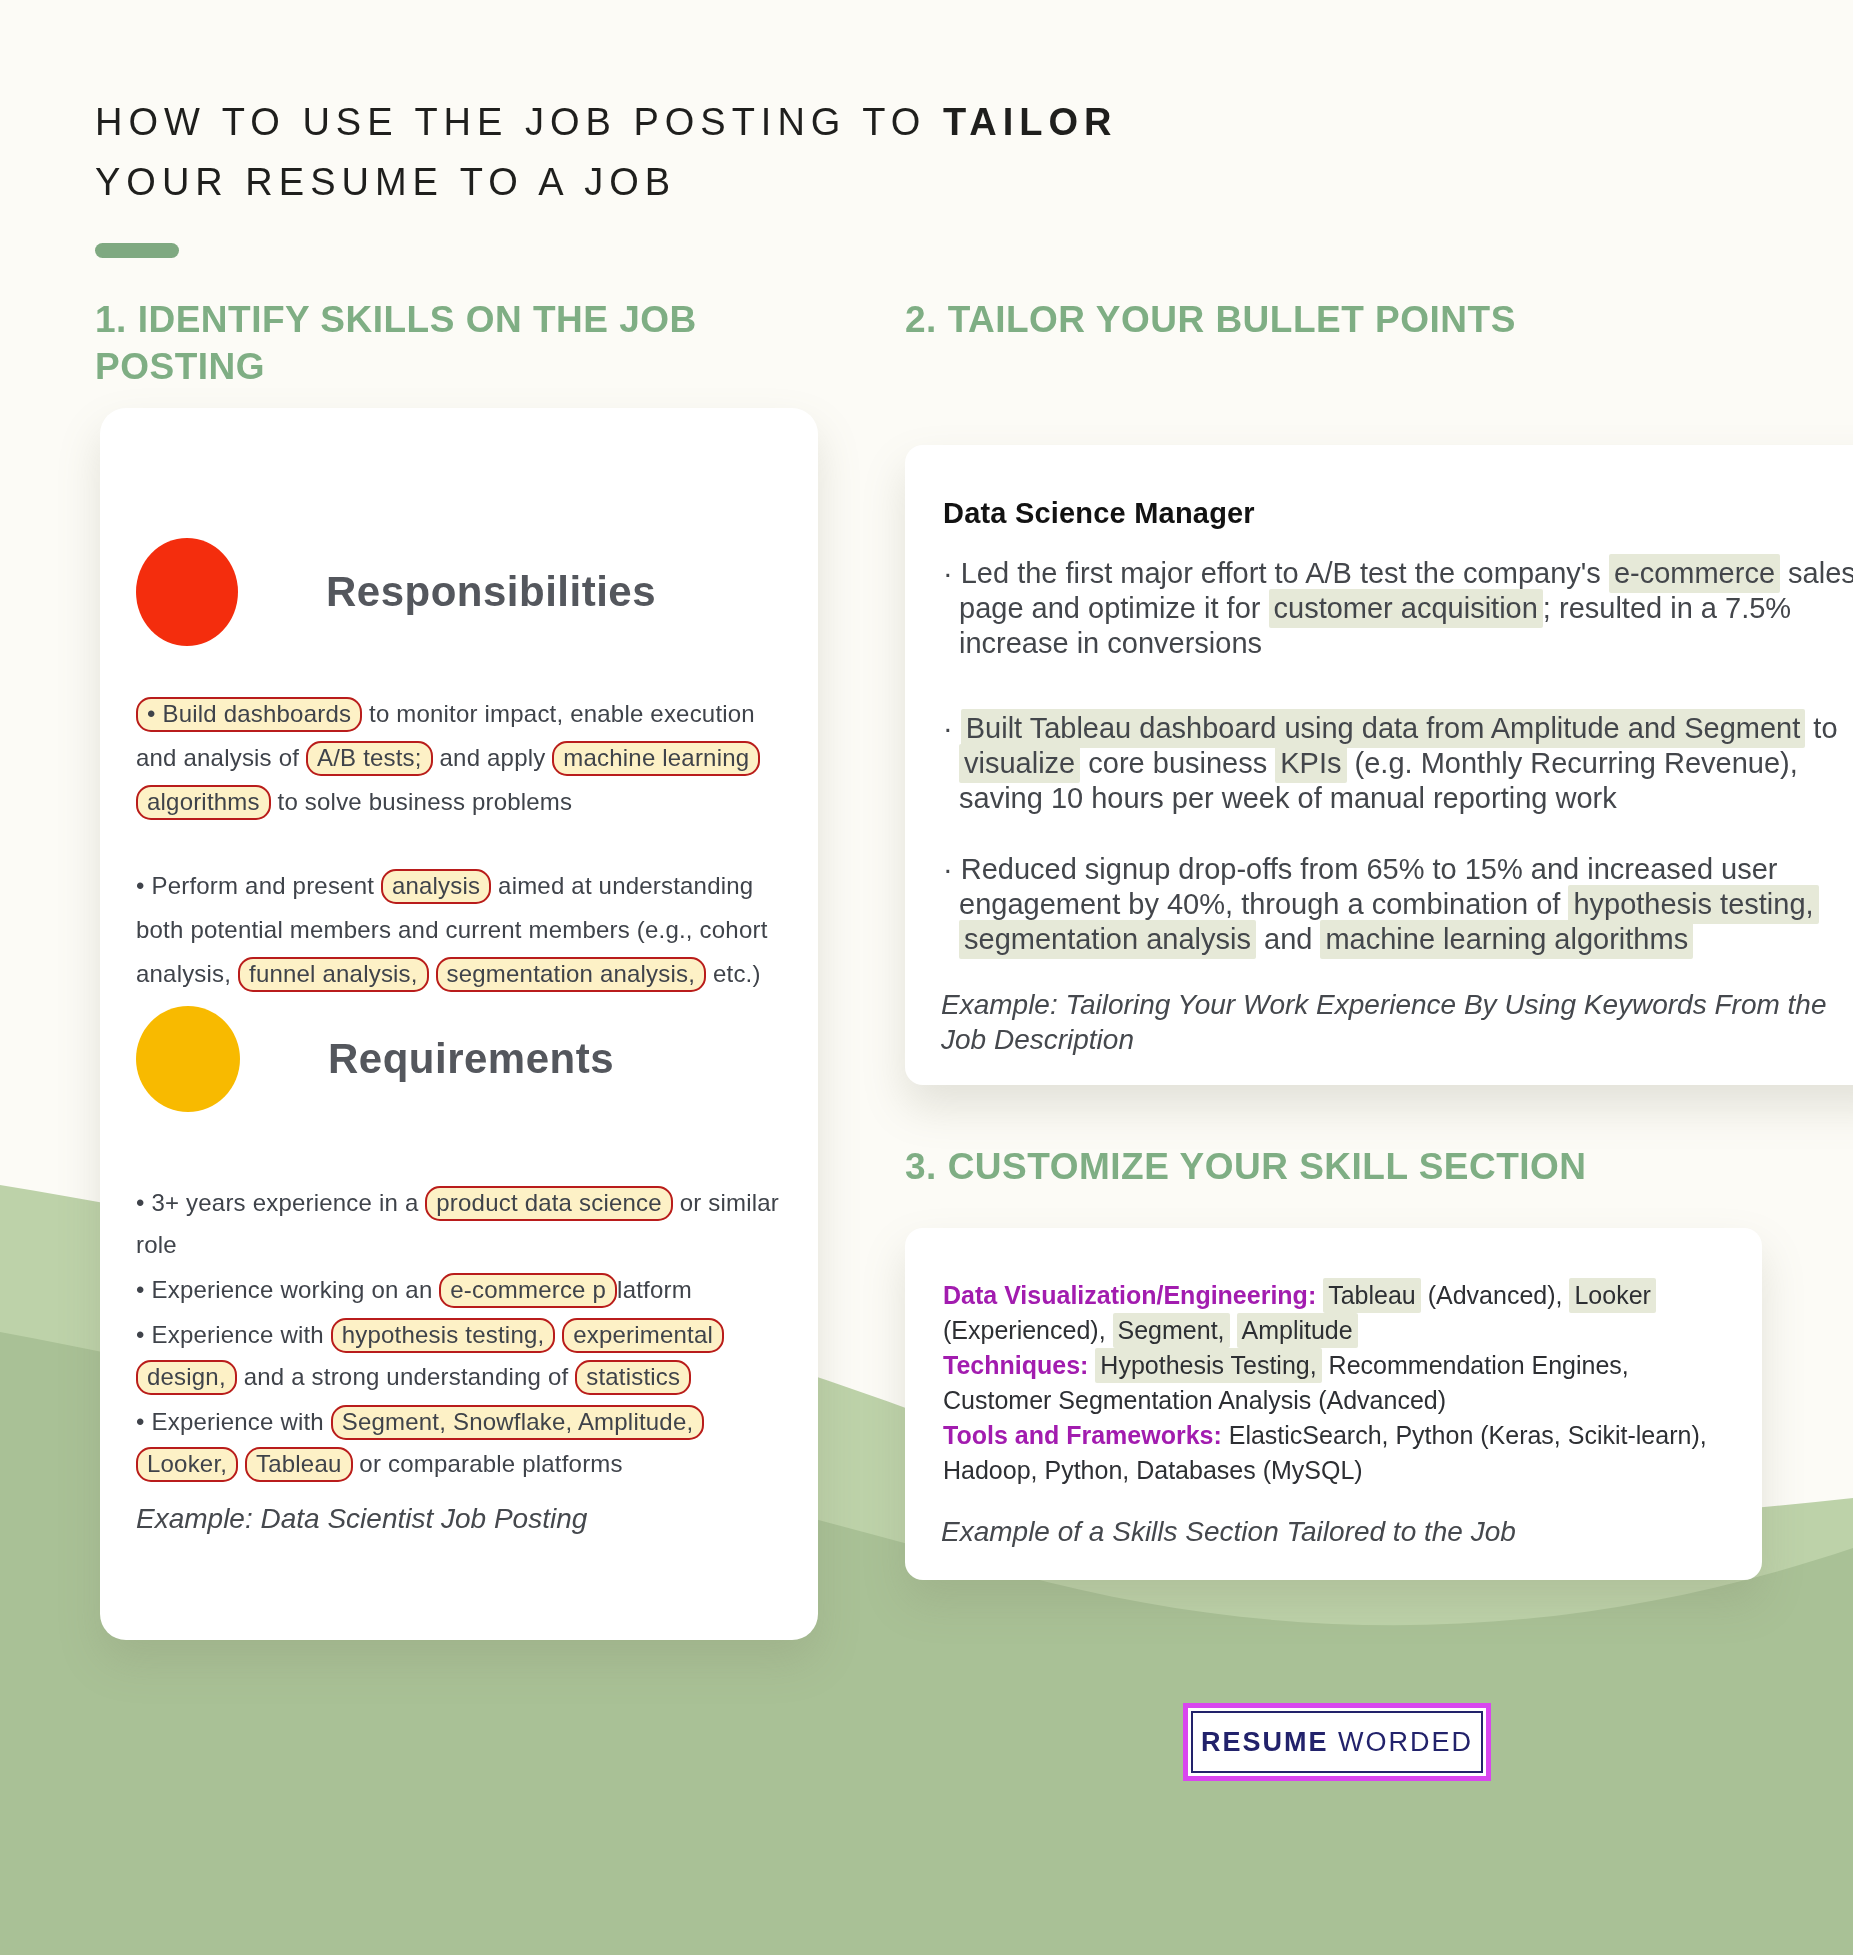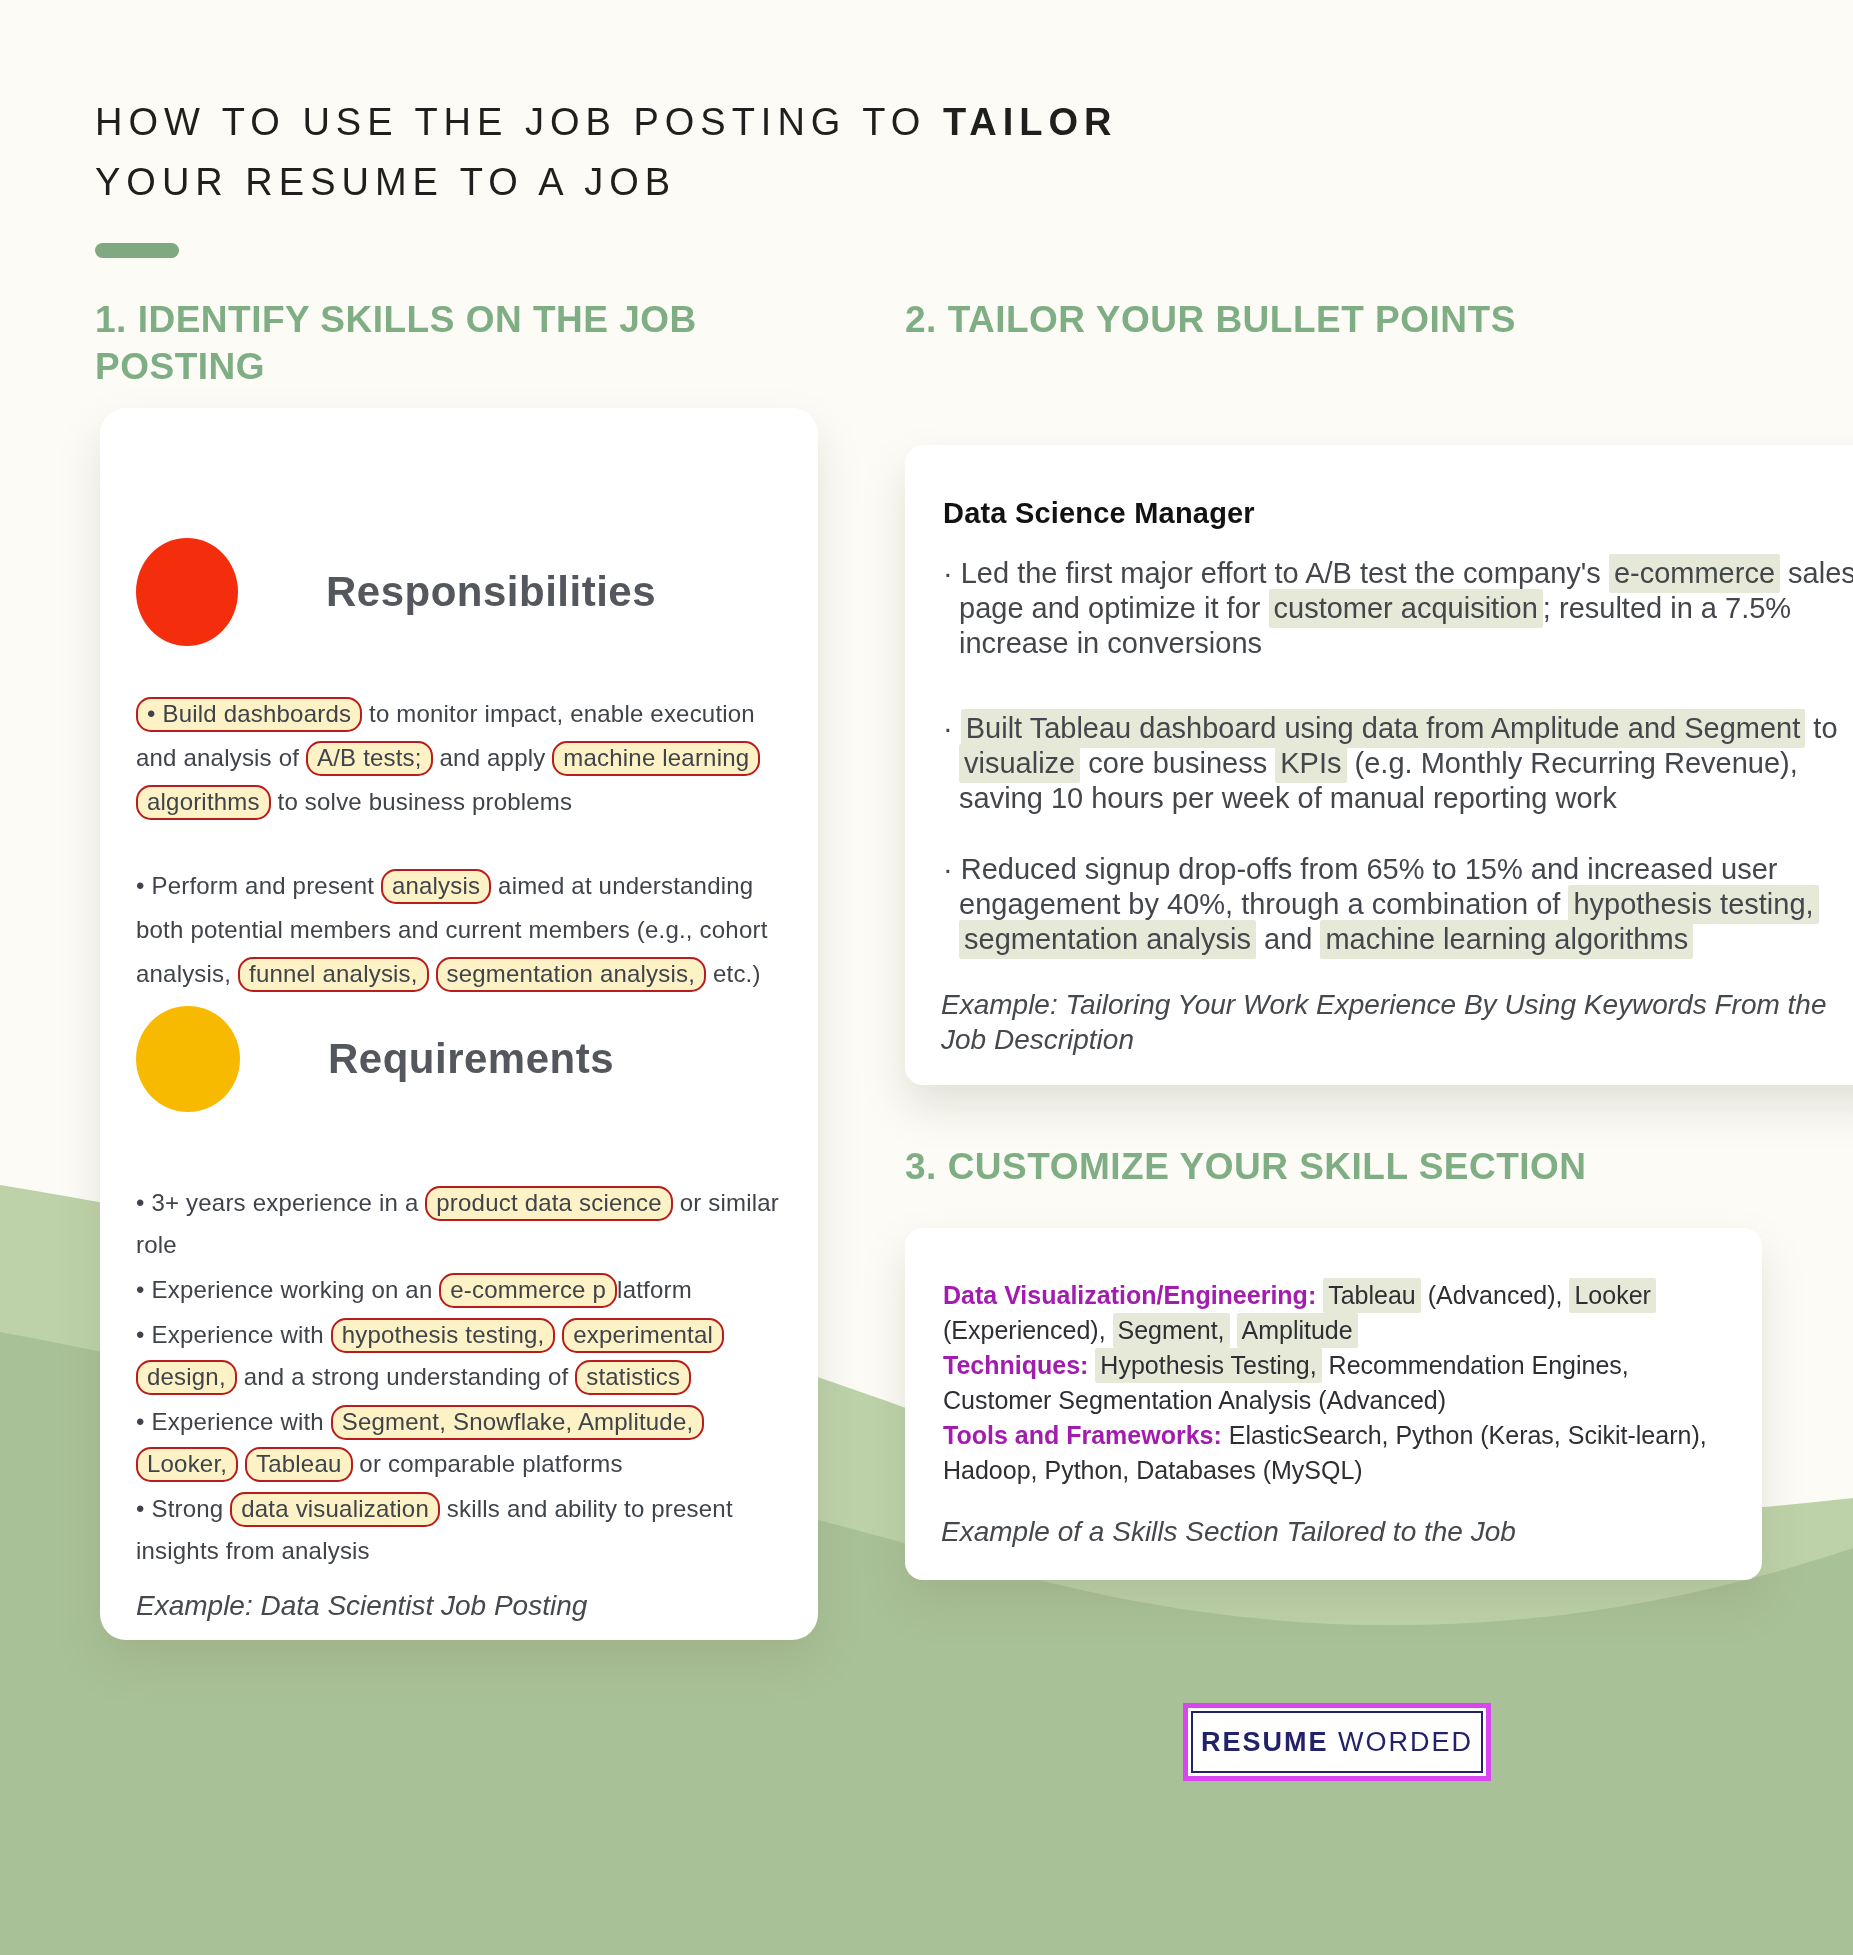--- a/index.html
+++ b/index.html
@@ -134,21 +134,20 @@
 
     <div class="cat-row req">
       <span class="dot yellow"></span>
       <span class="cat-title">Requirements</span>
     </div>
     <div class="req-list">
       <p class="body1"><span>• 3+ years experience in a </span><span class="hl-y">product data science</span><span> or similar role</span></p>
       <p class="body1"><span>• Experience working on an </span><span class="hl-y">e-commerce p</span><span>latform</span></p>
       <p class="body1"><span>• Experience with </span><span class="hl-y">hypothesis testing,</span><span> </span><span class="hl-y">experimental design,</span><span> and a strong understanding of </span><span class="hl-y">statistics</span></p>
       <p class="body1"><span>• Experience with </span><span class="hl-y">Segment, Snowflake, Amplitude, Looker,</span><span> </span><span class="hl-y">Tableau</span><span> or comparable platforms</span></p>
-      <p class="body1"><span>• Strong </span><span class="hl-y">data visualization</span><span> skills and ability to present insights from analysis</span></p>
     </div>
     <p class="caption c1">Example: Data Scientist Job Posting</p>
   </section>
 
   <h2 class="sec-h pos2">2. TAILOR YOUR BULLET POINTS</h2>
   <section class="card card2">
     <p class="job-title">Data Science Manager</p>
     <p class="body2 b1"><span>· Led the first major effort to A/B test the company's </span><span class="hl-g">e-commerce</span><span> sales page and optimize it for </span><span class="hl-g">customer acquisition</span><span>; resulted in a 7.5% increase in conversions</span></p>
     <p class="body2 b2"><span>· </span><span class="hl-g">Built Tableau dashboard using data from Amplitude and Segment</span><span> to </span><span class="hl-g">visualize</span><span> core business </span><span class="hl-g">KPIs</span><span> (e.g. Monthly Recurring Revenue), saving 10 hours per week of manual reporting work</span></p>
     <p class="body2 b3"><span>· Reduced signup drop-offs from 65% to 15% and increased user engagement by 40%, through a combination of </span><span class="hl-g">hypothesis testing,</span><span> </span><span class="hl-g">segmentation analysis</span><span> and </span><span class="hl-g">machine learning algorithms</span></p>

